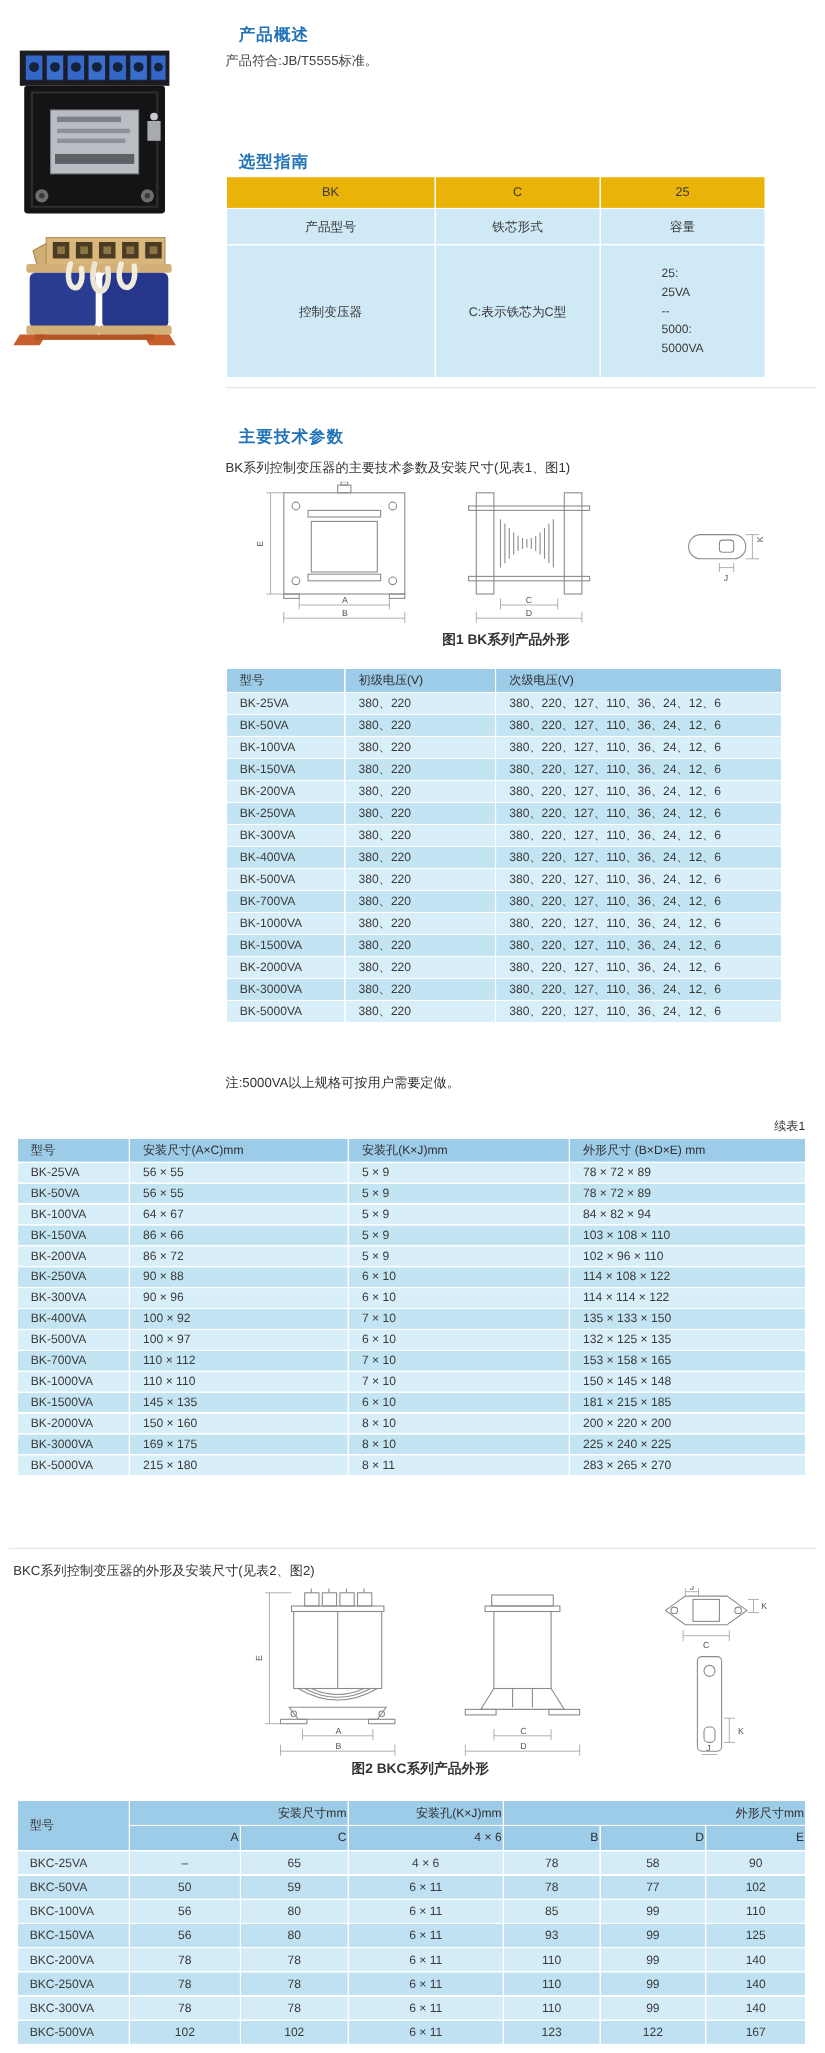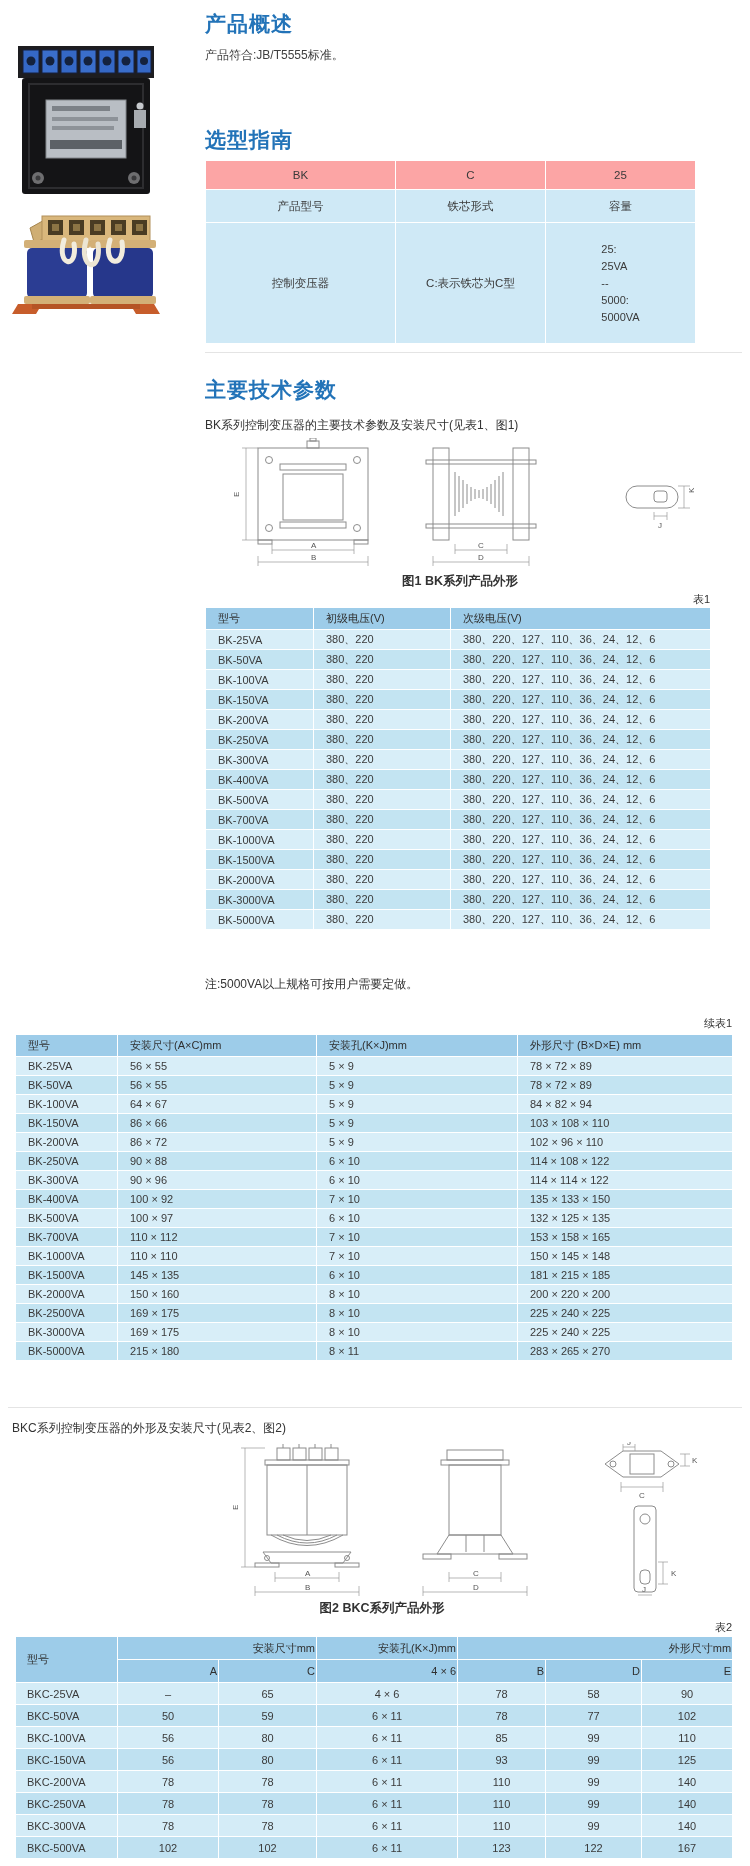--- a/index.html
+++ b/index.html
@@ -1,34 +1,34 @@
 <!DOCTYPE html>
 <html><head>
 <meta charset="utf-8">
 <style>
   html,body { margin:0; padding:0; background:#ffffff; }
   .page {
     position:relative; width:750px; height:1866px; background:#ffffff;
     font-family:"Liberation Sans","DejaVu Sans",sans-serif; overflow:hidden;
   }
   .abs { position:absolute; }
-  .sec-heading { position:absolute; margin:0; font-size:21px; font-weight:bold; color:#2273b8; letter-spacing:1px; }
+  .sec-heading { position:absolute; margin:12px; font-size:15px; font-weight:bold; color:#2273b8; letter-spacing:1px; }
   .body-text { margin:0; font-size:12px; color:#3f3f3f; line-height:19px; }
   .intro-text { position:absolute; margin:0; font-size:12px; color:#333; }
   .fig-caption { position:absolute; font-size:12.5px; font-weight:600; color:#333; text-align:center; }
   .table-label { position:absolute; font-size:11px; color:#333; text-align:right; }
   .note-text { position:absolute; margin:0; font-size:12px; color:#333; }
   .hr-line { position:absolute; height:1px; background:#e4e4e4; }
 
   table { border-collapse:collapse; table-layout:fixed; position:absolute; }
   td, th { border:1.5px solid #ffffff; overflow:hidden; white-space:nowrap; }
 
   
   .sel-table td { font-size:11.5px; color:#3a3a3a; text-align:center; vertical-align:middle; background:#cfe9f6; }
-  .sel-table tr.code-row td { background:#fca5a5; height:26px; }
+  .sel-table tr.code-row td { background:#eab308; height:26px; }
   .sel-table tr.label-row td { height:30px; }
   .sel-table tr.desc-row td { height:118px; }
   .cap-lines { display:inline-block; text-align:left; line-height:17px; font-size:11px; color:#3a3a3a; }
   .cap-lines span { display:block; }
 
   
   .data-table th { background:#9dcce9; font-weight:normal; font-size:11px; color:#2f2f2f; text-align:left; padding:0 0 0 12px; }
   .data-table td { font-size:11px; color:#3a3a3a; text-align:left; padding:0 0 0 12px; }
   .t1 th { height:21px; }
   .t1 td { height:19px; }
@@ -231,21 +231,20 @@
       <text class="dimtext" x="83" y="110">A</text>
       <text class="dimtext" x="83" y="122">B</text>
       <text class="dimtext" x="250" y="110">C</text>
       <text class="dimtext" x="250" y="122">D</text>
       <text class="dimtext" x="466" y="55" transform="rotate(-90 466 55)">K</text>
       <text class="dimtext" x="430" y="90">J</text>
     </svg>
   </div>
   <div class="fig-caption" style="left:205px; top:573px; width:510px;">图1 BK系列产品外形</div>
 
-  <div class="table-label" style="left:205px; top:592px; width:505px;">表1</div>
   <table class="data-table t1" style="left:205px; top:607px; width:505px;">
     <colgroup>
         <col style="width:108px">
         <col style="width:137px">
         <col style="width:260px">
       </colgroup>
     <thead>
       <tr>
         <th>型号</th>
         <th>初级电压(V)</th>
@@ -419,26 +418,20 @@
           <td>BK-1500VA</td>
           <td>145 × 135</td>
           <td>6 × 10</td>
           <td>181 × 215 × 185</td>
         </tr>
         <tr>
           <td>BK-2000VA</td>
           <td>150 × 160</td>
           <td>8 × 10</td>
           <td>200 × 220 × 200</td>
-        </tr>
-        <tr>
-          <td>BK-2500VA</td>
-          <td>169 × 175</td>
-          <td>8 × 10</td>
-          <td>225 × 240 × 225</td>
         </tr>
         <tr>
           <td>BK-3000VA</td>
           <td>169 × 175</td>
           <td>8 × 10</td>
           <td>225 × 240 × 225</td>
         </tr>
         <tr>
           <td>BK-5000VA</td>
           <td>215 × 180</td>
@@ -527,21 +520,20 @@
       <text class="dimtext" x="258" y="148">D</text>
       <text class="dimtext" x="412" y="-1" dy="4">J</text>
       <text class="dimtext" x="477" y="21">K</text>
       <text class="dimtext" x="424" y="56">C</text>
       <text class="dimtext" x="456" y="134">K</text>
       <text class="dimtext" x="427" y="150">J</text>
     </svg>
   </div>
   <div class="fig-caption" style="left:132px; top:1600px; width:500px;">图2 BKC系列产品外形</div>
 
-  <div class="table-label" style="left:15px; top:1620px; width:717px;">表2</div>
   <table class="t2" style="left:15px; top:1636px; width:717px;">
     <colgroup>
       <col style="width:102px">
         <col style="width:101px">
         <col style="width:98px">
       <col style="width:141px">
         <col style="width:88px">
         <col style="width:96px">
         <col style="width:91px">
     </colgroup>

